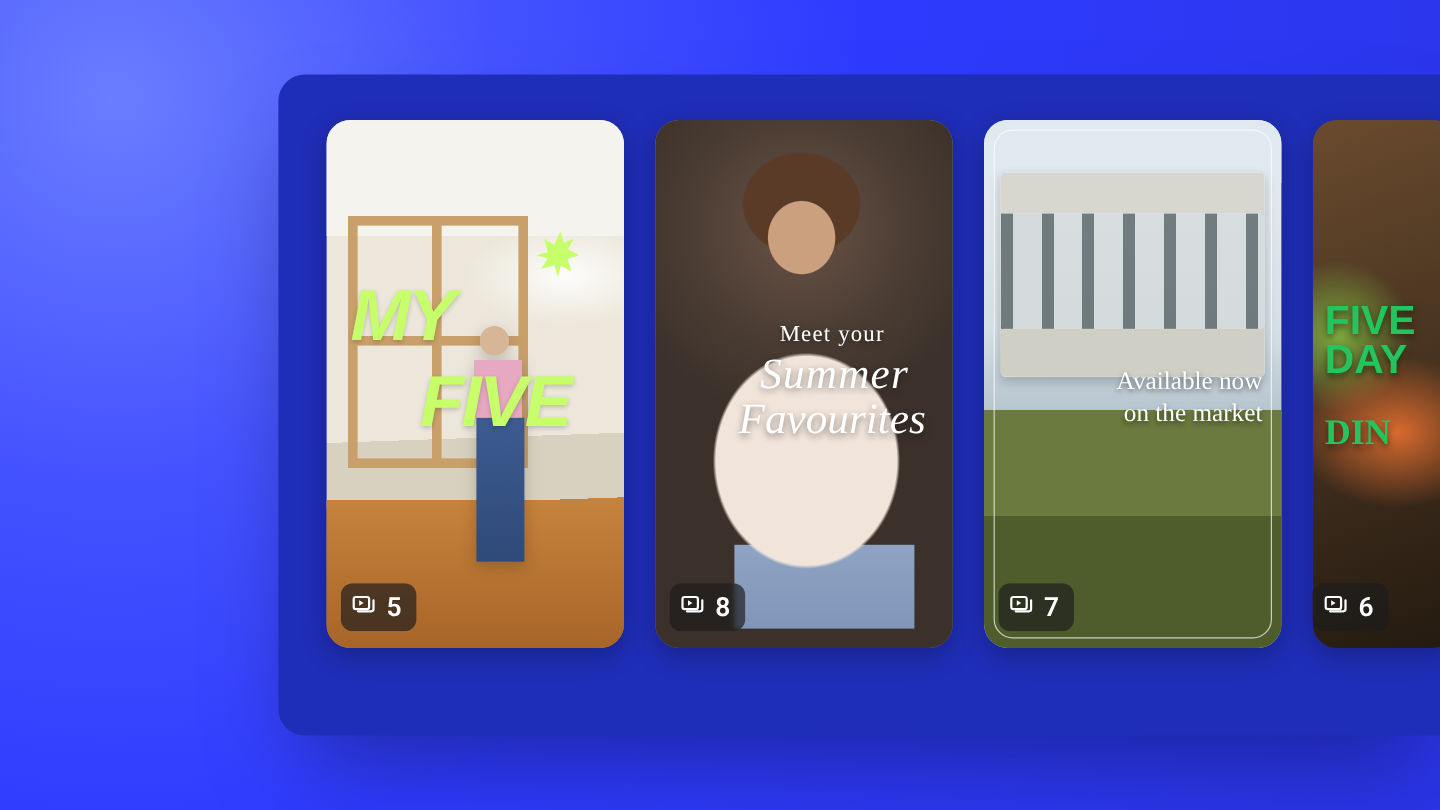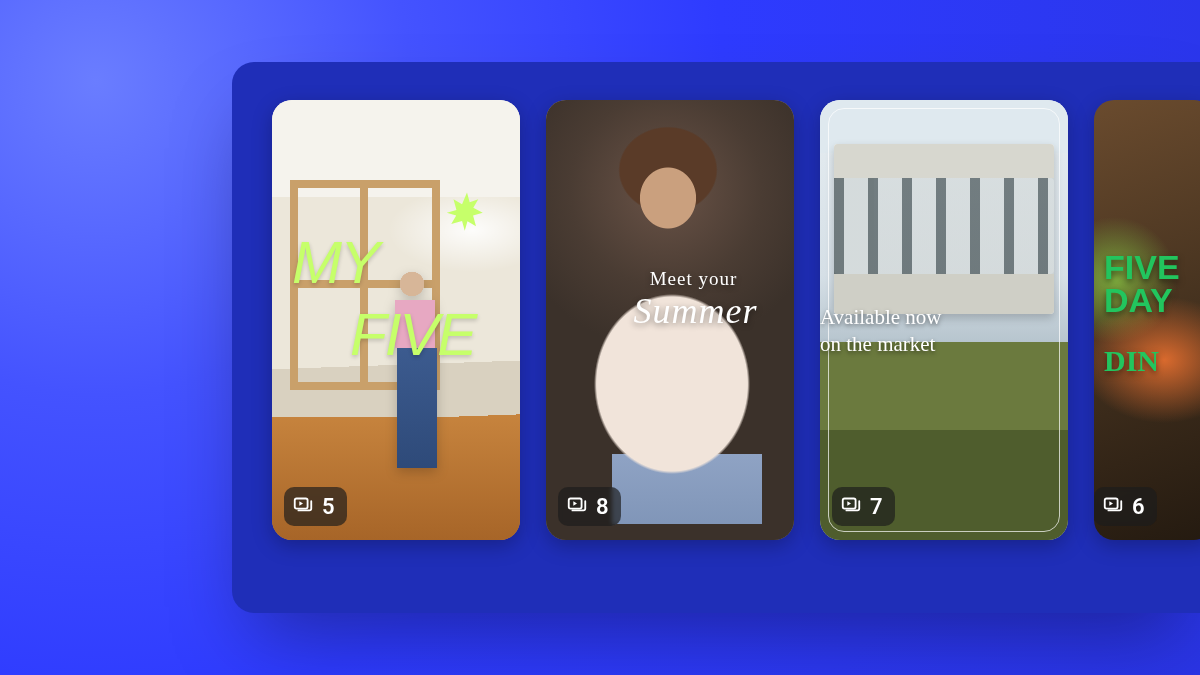--- a/index.html
+++ b/index.html
@@ -59,21 +59,21 @@
   }
   .thumb-1::after{
     content:"";position:absolute;left:95px;top:170px;width:90px;height:220px;
     background:
       radial-gradient(20px 20px at 45px 14px,#d7b698 60%,transparent 62%),
       linear-gradient(#e7a8c2,#e7a8c2) 28px 30px/40px 48px no-repeat,
       linear-gradient(#3c5b8f,#2e4a79) 30px 78px/40px 120px no-repeat;
     filter: drop-shadow(0 4px 6px rgba(0,0,0,.2));
   }
   .txt1-a, .txt1-b {
-    position:absolute; font-weight:400; color:#c6ff6a; font-style:italic;
+    position:absolute; font-weight:700; color:#c6ff6a; font-style:italic;
     font-family:"Arial Black",sans-serif; letter-spacing:-2px;
     text-shadow:0 2px 4px rgba(0,0,0,.2);
   }
   .txt1-a { left:20px; top:128px; font-size:60px; }
   .txt1-b { left:78px; top:200px; font-size:60px; }
   .spark {
     position:absolute; left:168px; top:88px; width:54px; height:54px; color:#c6ff6a;
   }
 
   
@@ -121,23 +121,24 @@
       0 4px 10px rgba(0,0,0,.2);
   }
   .thumb-3::after{
     content:"";position:absolute;left:14px;top:78px;right:14px;height:96px;
     background:
       repeating-linear-gradient(90deg,#2d3e46 0 10px,#c9d3d8 10px 34px);
     opacity:.65;
   }
   .inset-frame{position:absolute;inset:8px;border:1px solid rgba(255,255,255,.7);border-radius:16px;pointer-events:none;}
   .txt3 {
-    position:absolute; left:0; right:16px; top:204px; text-align:left; color:#fff;
+    position:absolute; left:0; right:16px; top:204px; text-align:right; color:#fff;
     font-family:Georgia, serif; font-size:21px; line-height:1.3;
     text-shadow:0 2px 4px rgba(0,0,0,.5);
+    padding-left:27px;
   }
 
   
   .thumb-4 {
     background:
       radial-gradient(120px 90px at 70px 260px,#d96a2e,transparent 70%),
       radial-gradient(90px 90px at 20px 180px,#7caa3d,transparent 70%),
       linear-gradient(160deg,#6a4b2e 0%, #3e2d1c 60%, #241a10 100%);
   }
   .txt4 {
@@ -197,20 +198,21 @@
     </div>
   </div>
 
   <div class="card">
     <div class="thumb thumb-2"></div>
     <div class="txt2">
       <div class="l1">
         <span>Meet your</span>
         <em>Summer</em>
       </div>
+      <div class="l2">Favourites</div>
     </div>
     <div class="badge">
       <span>
         <svg viewBox="0 0 24 24" fill="none" stroke-width="2" stroke-linejoin="round" stroke-linecap="round">
           <rect x="3" y="6" width="14" height="11" rx="2"></rect>
           <polygon points="8,9 8,14 12,11.5" fill="#fff" stroke="none"></polygon>
           <path d="M7 19h12a2 2 0 0 0 2-2V9"></path>
         </svg>
       </span>
       <span>8</span>

